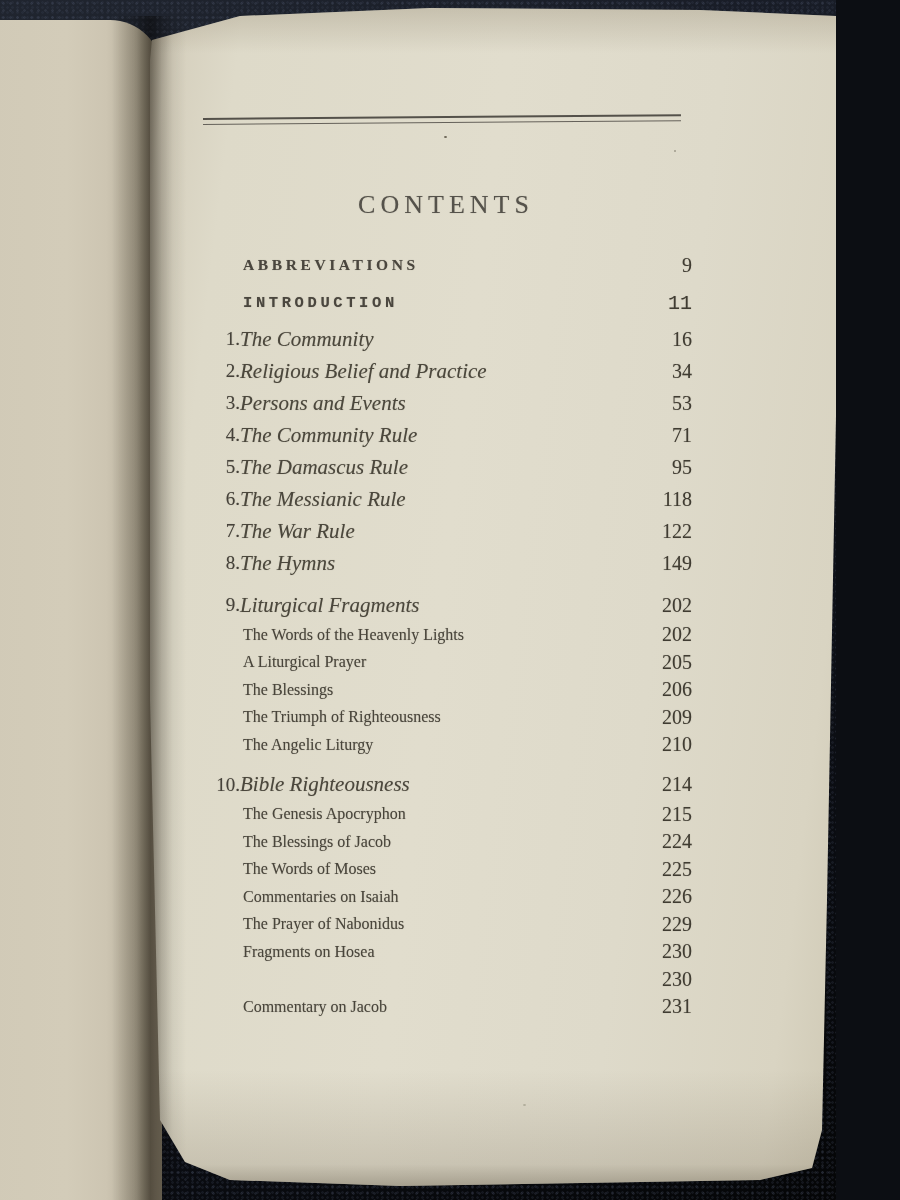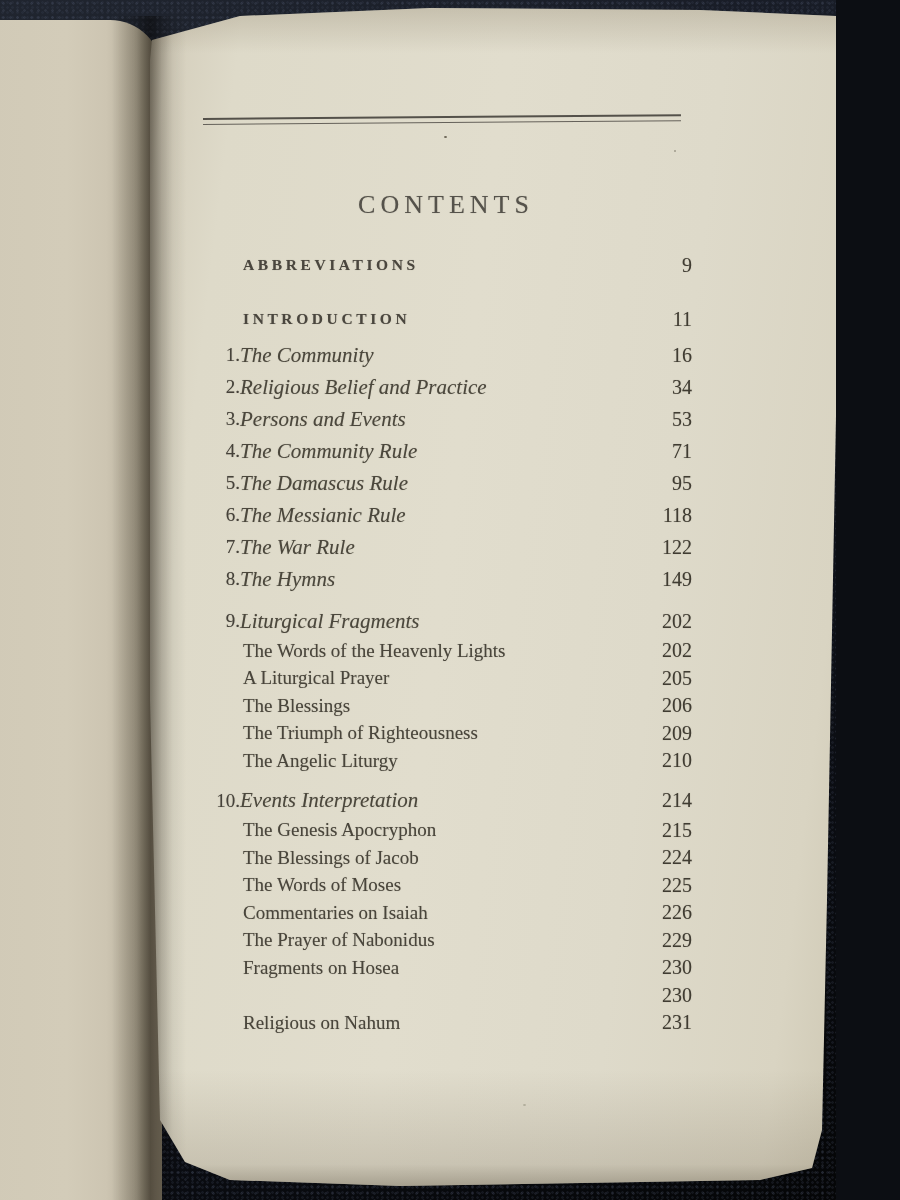--- a/index.html
+++ b/index.html
@@ -66,41 +66,41 @@
   }
   .page-title{
     position:absolute;left:24px;top:184px;width:600px;
     text-align:center;
     font-size:26px;letter-spacing:5px;font-weight:500;
     color:#55524b;
   }
   .toc{position:absolute;left:84px;top:243px;width:486px;}
   .row{display:flex;align-items:center;height:32px;}
   .row.sub{height:27.5px;}
-  .row + .row.header{margin-top:22px;}
+  .row + .row.header{margin-top:6px;font-family:Liberation Mono, monospace;}
   .row.header + .row.chapter{margin-top:4px;}
   .row.group-start{margin-top:10px;}
   .row .page{
     margin-left:auto;font-size:20px;color:#403c32;
     font-feature-settings:"onum" 1;font-variant-numeric:oldstyle-nums;
   }
   .row.header .label{
     font-size:15.5px;letter-spacing:3.6px;word-spacing:5px;
     font-weight:600;color:#4a463e;text-align:right;
   }
   .row.chapter .num{
     display:inline-block;width:34px;text-align:right;
     font-size:19px;color:#46423a;
     font-feature-settings:"onum" 1;font-variant-numeric:oldstyle-nums;
   }
   .row.chapter .label{
     font-style:italic;font-size:21px;color:#4b473c;
   }
   .row.sub .label{
-    padding-left:37px;font-size:19px;color:#49453b;
+    padding-left:37px;font-size:16px;color:#49453b;
   }
   .row.header .label{padding-left:37px;}
   
   .speck{position:absolute;border-radius:50%;background:#6c6657;z-index:4;}
   .speck.s1{left:444px;top:136px;width:3px;height:2px;}
   .speck.s2{left:674px;top:150px;width:2px;height:2px;opacity:.55;}
   .speck.s3{left:523px;top:1104px;width:3px;height:2px;opacity:.35;}
 </style>
 </head>
 <body>
@@ -181,21 +181,21 @@
           <div class="row sub">
             <span class="label">The Triumph of Righteousness</span>
             <span class="page">209</span>
           </div>
           <div class="row sub">
             <span class="label">The Angelic Liturgy</span>
             <span class="page">210</span>
           </div>
           <div class="row chapter group-start">
             <span class="num">10.</span>
-            <span class="label">Events Interpretation</span>
+            <span class="label">Bible Righteousness</span>
             <span class="page">214</span>
           </div>
           <div class="row sub">
             <span class="label">The Genesis Apocryphon</span>
             <span class="page">215</span>
           </div>
           <div class="row sub">
             <span class="label">The Blessings of Jacob</span>
             <span class="page">224</span>
           </div>
@@ -212,21 +212,21 @@
             <span class="page">229</span>
           </div>
           <div class="row sub">
             <span class="label">Fragments on Hosea</span>
             <span class="page">230</span>
           </div>
           <div class="row sub">
             <span class="page">230</span>
           </div>
           <div class="row sub">
-            <span class="label">Religious on Nahum</span>
+            <span class="label">Commentary on Jacob</span>
             <span class="page">231</span>
           </div>
         </div>
     </div>
   </div>
 
   <div class="gutter"></div>
 
   <div class="speck s1"></div>
   <div class="speck s2"></div>

